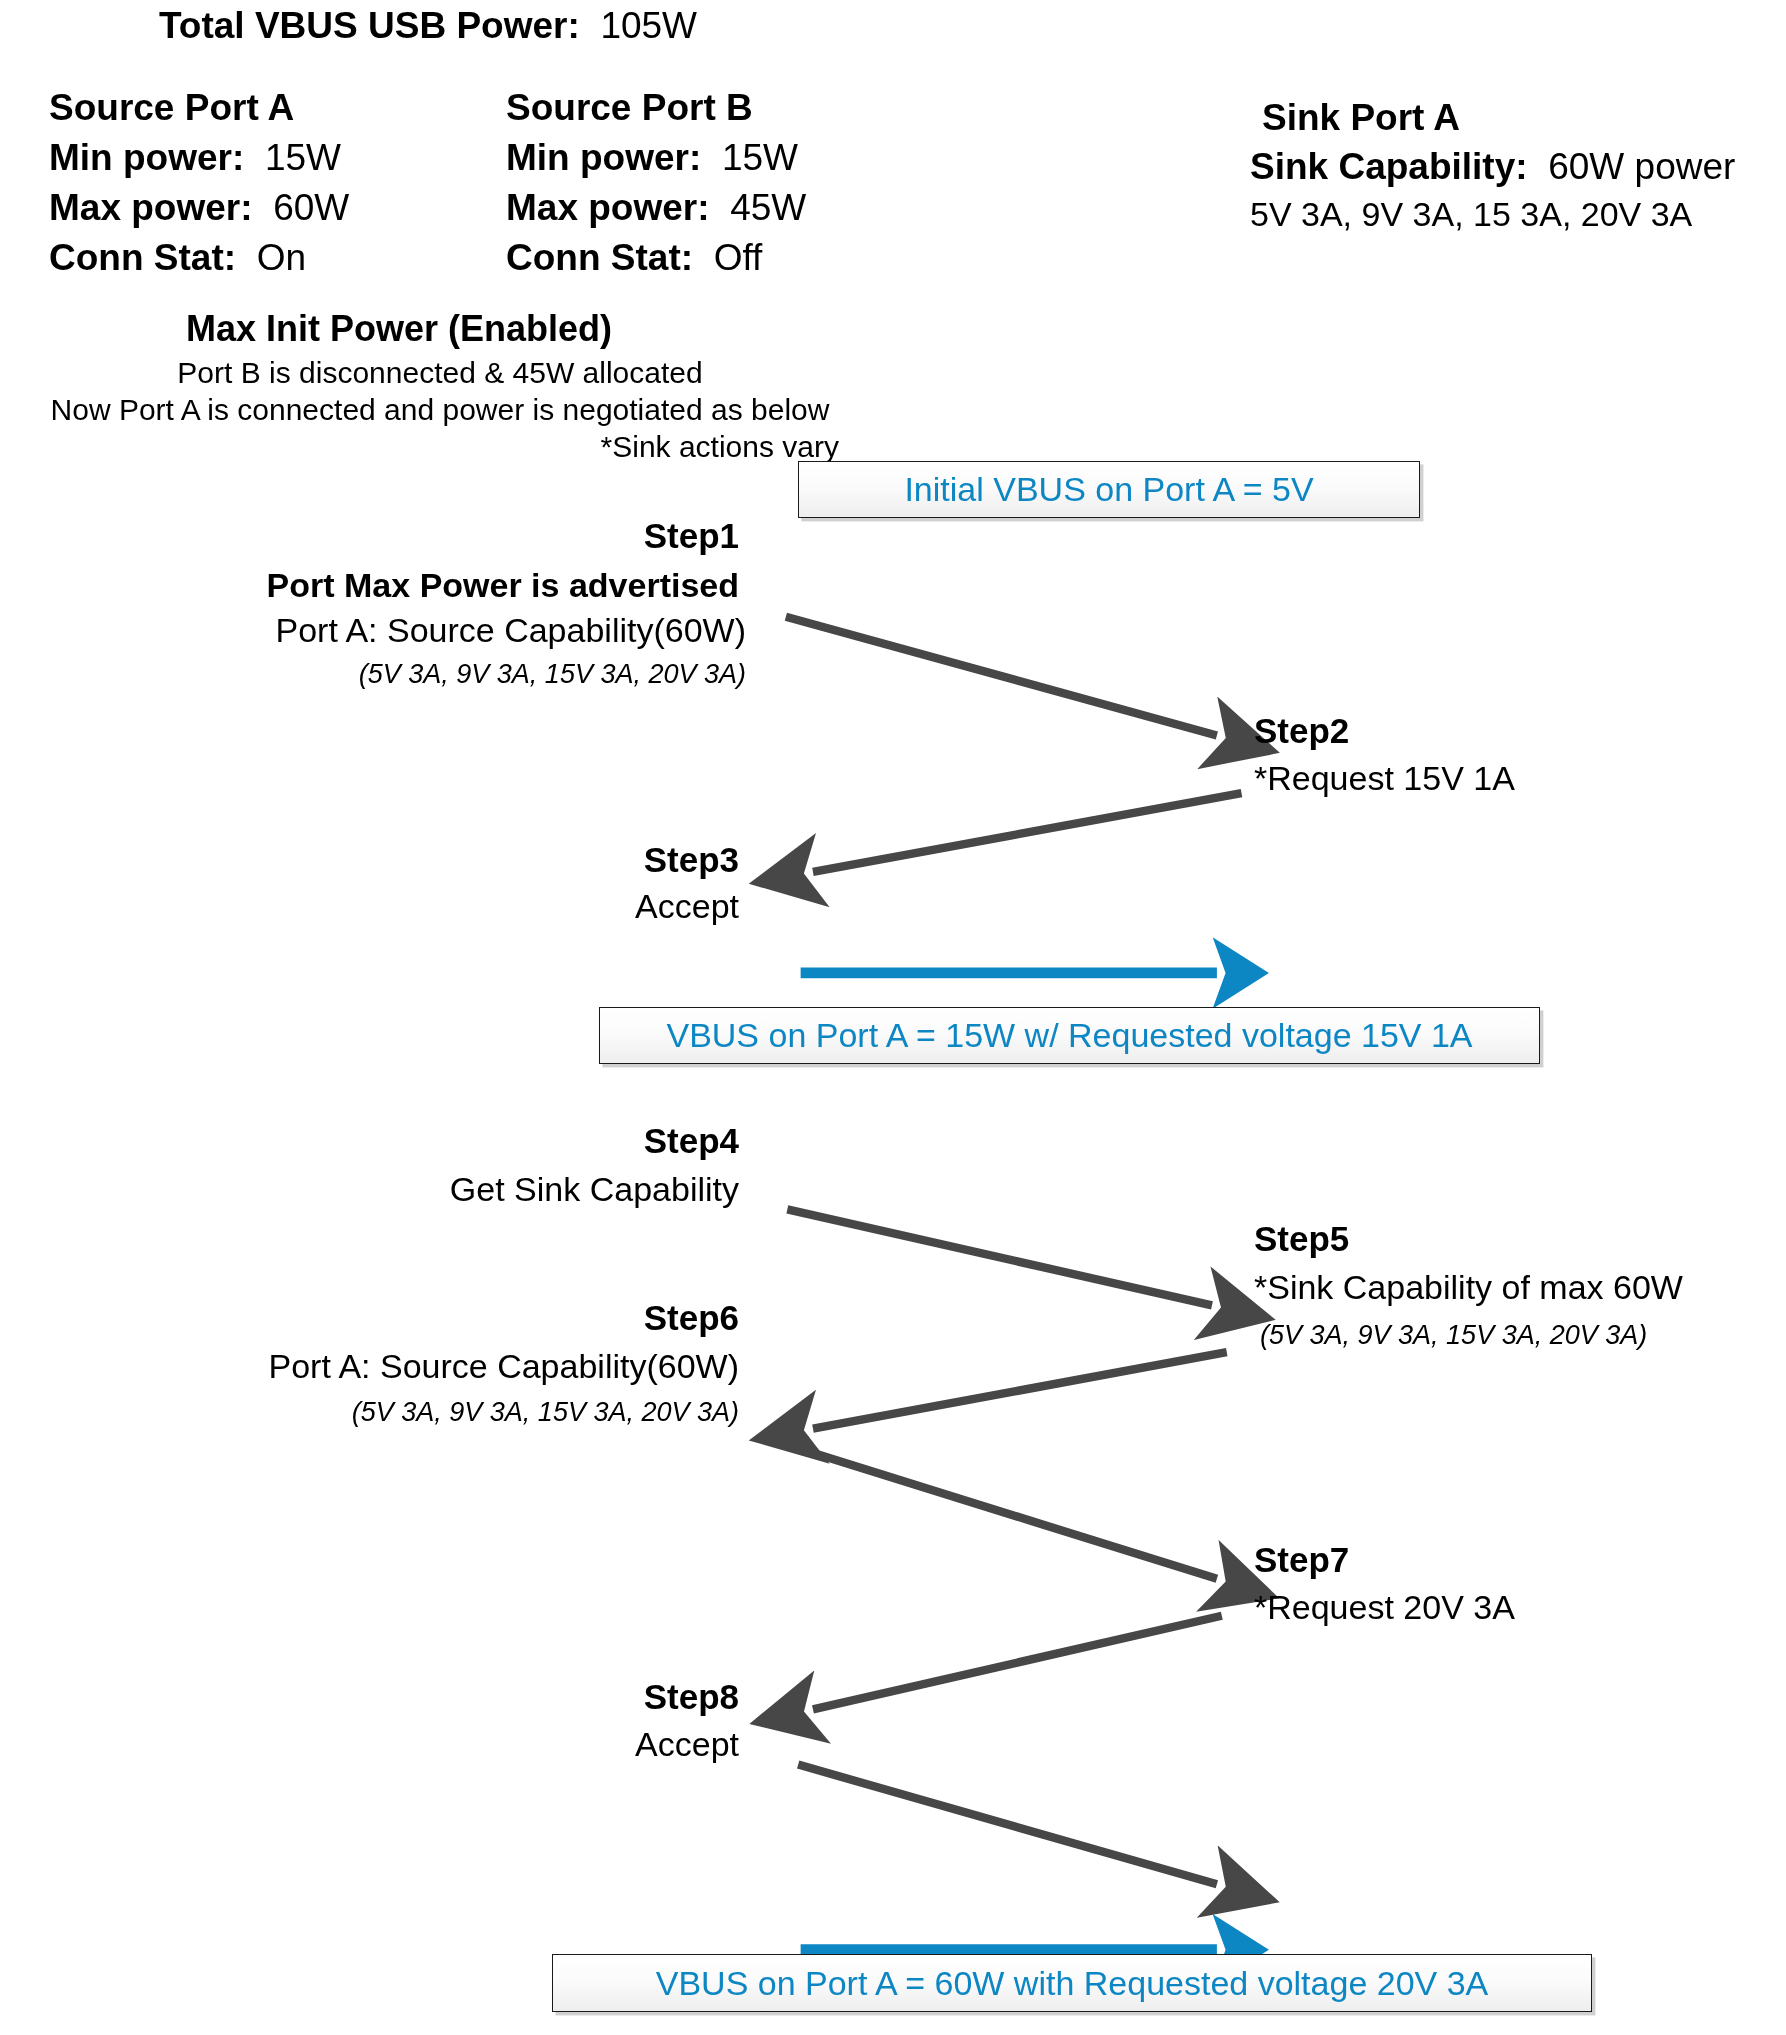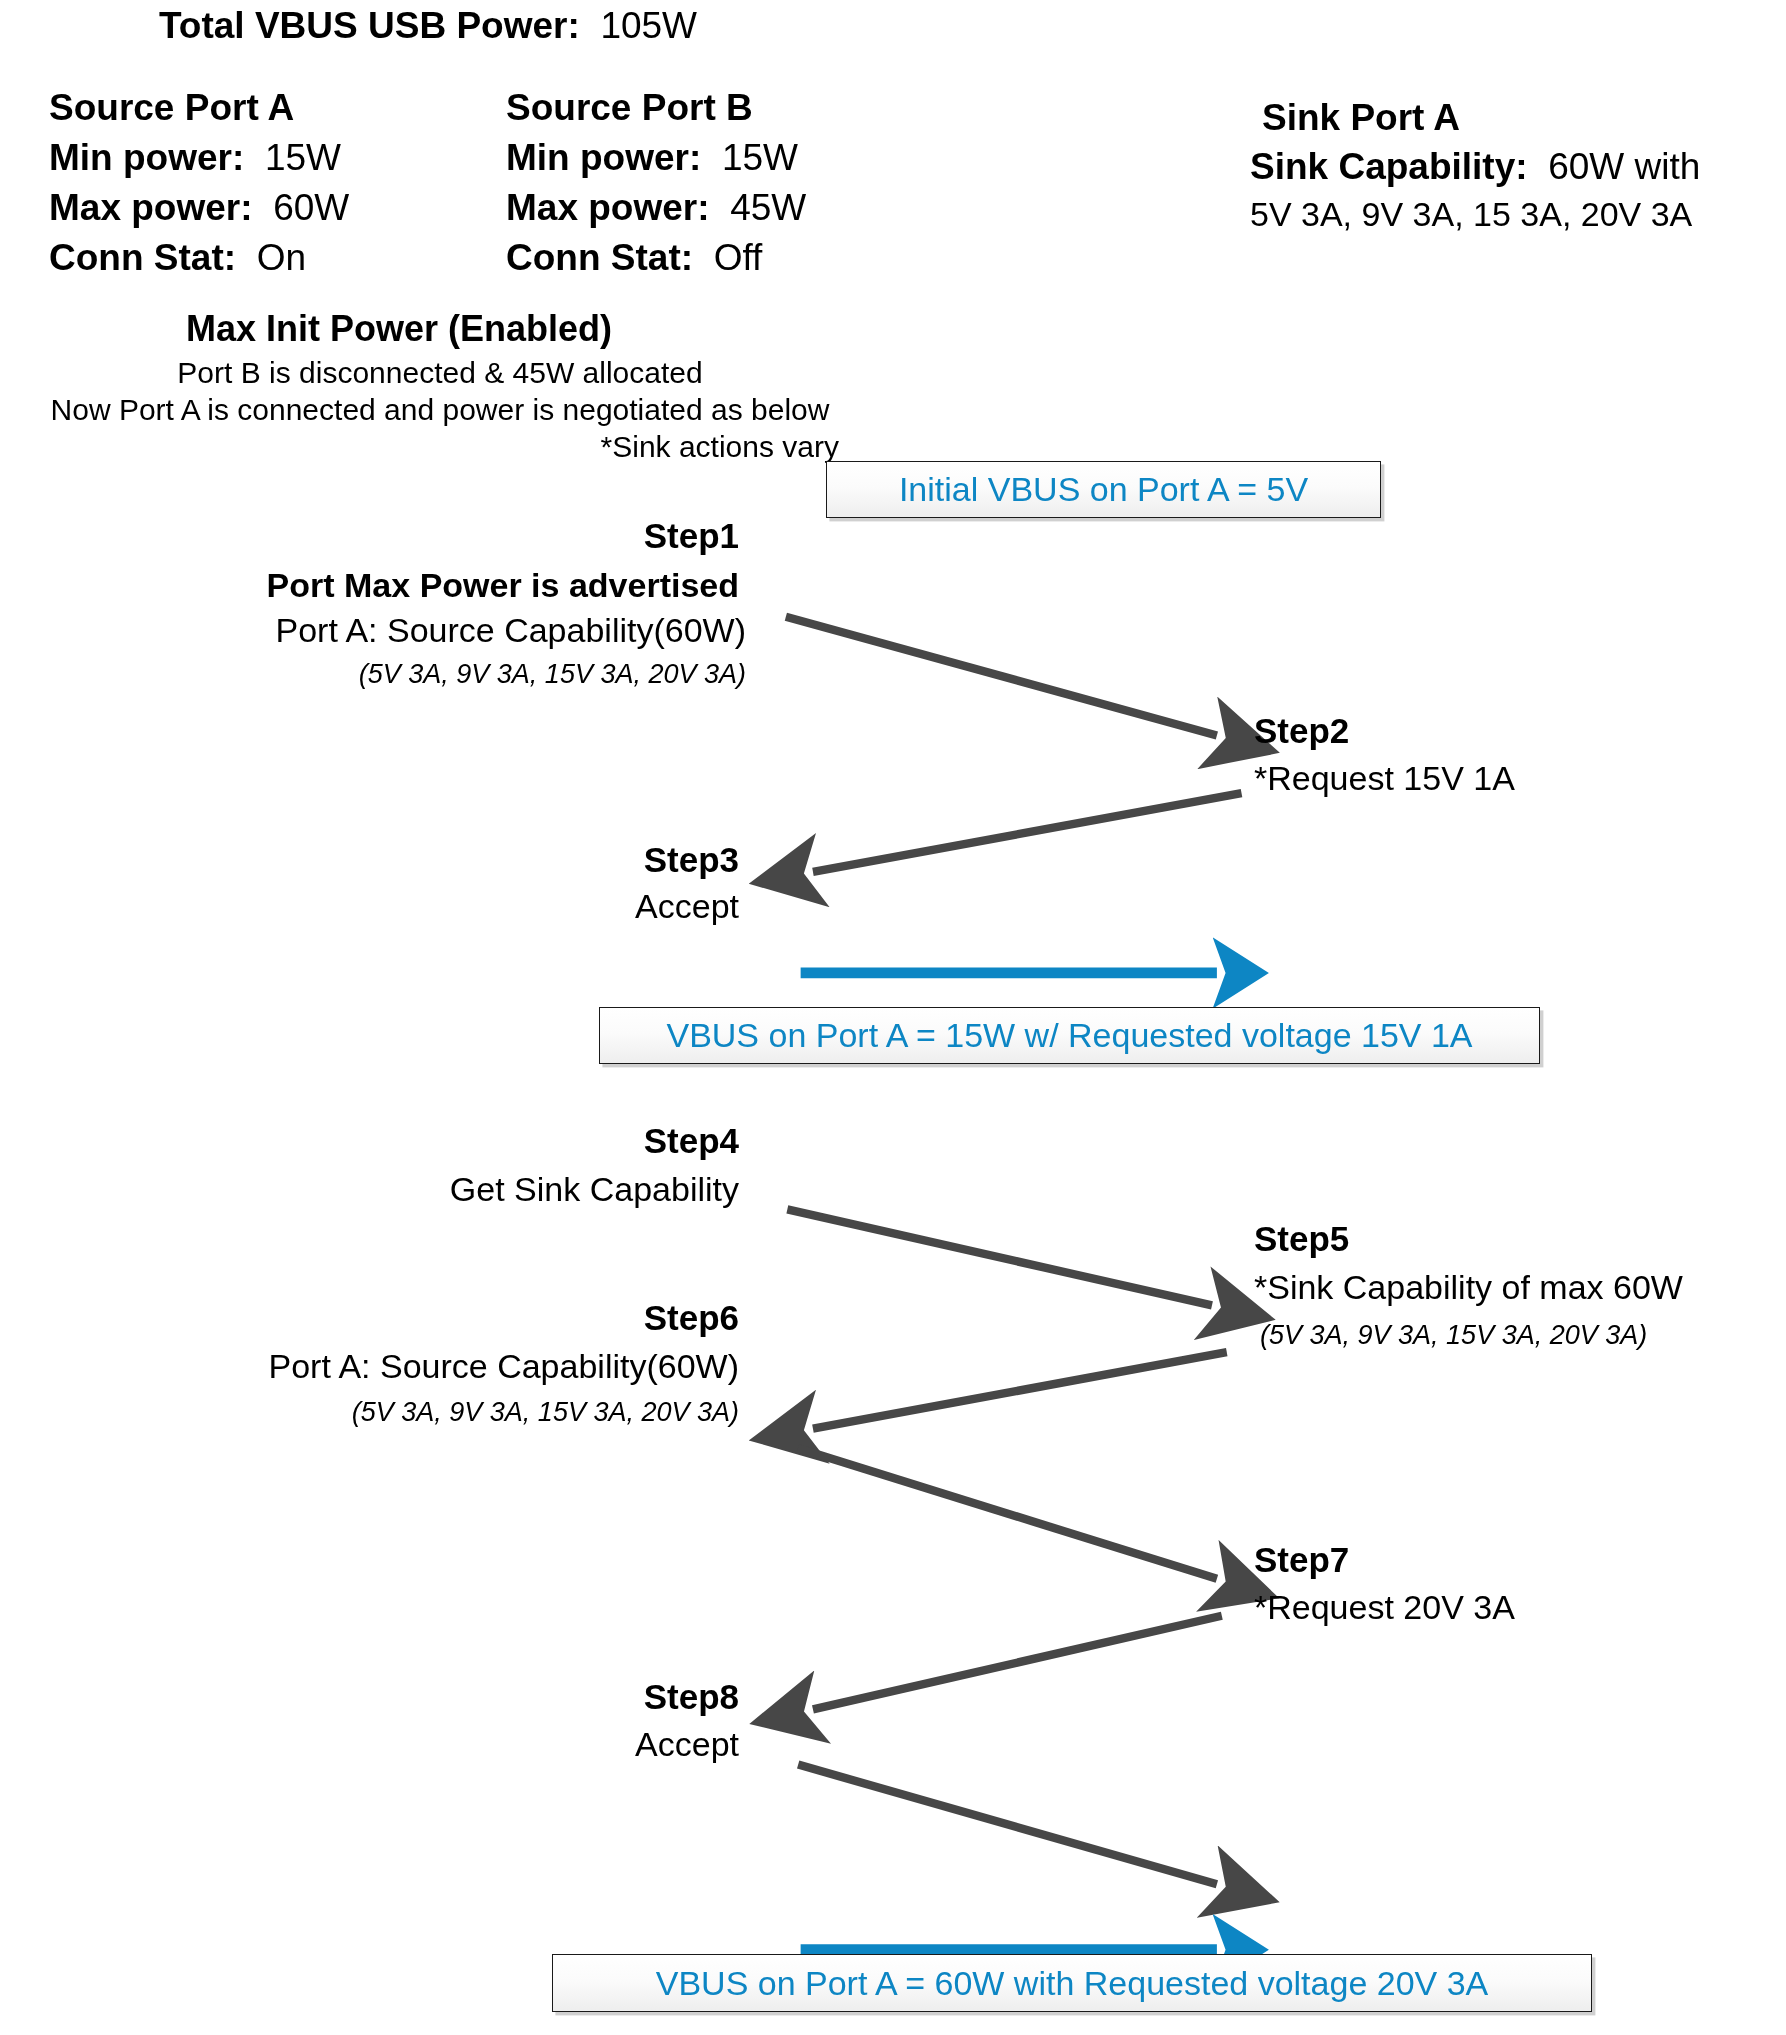--- a/index.html
+++ b/index.html
@@ -133,30 +133,30 @@
     <span>45W</span>
   </div>
   <div class="txt h-col" style="left:506px;top:239px;">
     <span class="b" style="margin-right: 0.28em;">Conn Stat:</span>
     <span>Off</span>
   </div>
 
   <div class="txt h-col b" style="left:1262px;top:99px;">Sink Port A</div>
   <div class="txt h-col" style="left:1250px;top:148px;">
     <span class="b" style="margin-right: 0.28em;">Sink Capability:</span>
-    <span>60W with</span>
+    <span>60W power</span>
   </div>
   <div class="txt h-sub" style="left:1250px;top:197px;">5V 3A, 9V 3A, 15 3A, 20V 3A</div>
 
   <div class="txt mip-title" style="left:0;top:310px;width:798px;text-align:center;">Max Init Power (Enabled)</div>
   <div class="txt mip-line" style="left:0;top:357px;width:798px;text-align:center;">Port B is disconnected &amp; 45W allocated</div>
   <div class="txt mip-line" style="left:0;top:394px;width:798px;text-align:center;">Now Port A is connected and power is negotiated as below</div>
   <div class="txt mip-line" style="left:0;top:431px;width:798px;text-align:right;">*Sink actions vary</div>
 
-  <div class="callout" style="left:826px;top:461px;width:555px;height:57px;">
+  <div class="callout" style="left:798px;top:461px;width:622px;height:57px;">
     <span>Initial VBUS on Port A = 5V</span>
   </div>
 
   <div class="txt step-label" style="left:296px;top:518px;width:443px;text-align:right;">Step1</div>
   <div class="txt step-text b" style="left:197px;top:568px;width:542px;text-align:right;">Port Max Power is advertised</div>
   <div class="txt step-text" style="left:197px;top:613px;width:549px;text-align:right;">Port A: Source Capability(60W)</div>
   <div class="txt step-note" style="left:197px;top:660px;width:549px;text-align:right;">(5V 3A, 9V 3A, 15V 3A, 20V 3A)</div>
 
   <div class="txt step-label" style="left:1254px;top:713px;">Step2</div>
   <div class="txt step-text" style="left:1254px;top:761px;">*Request 15V 1A</div>

